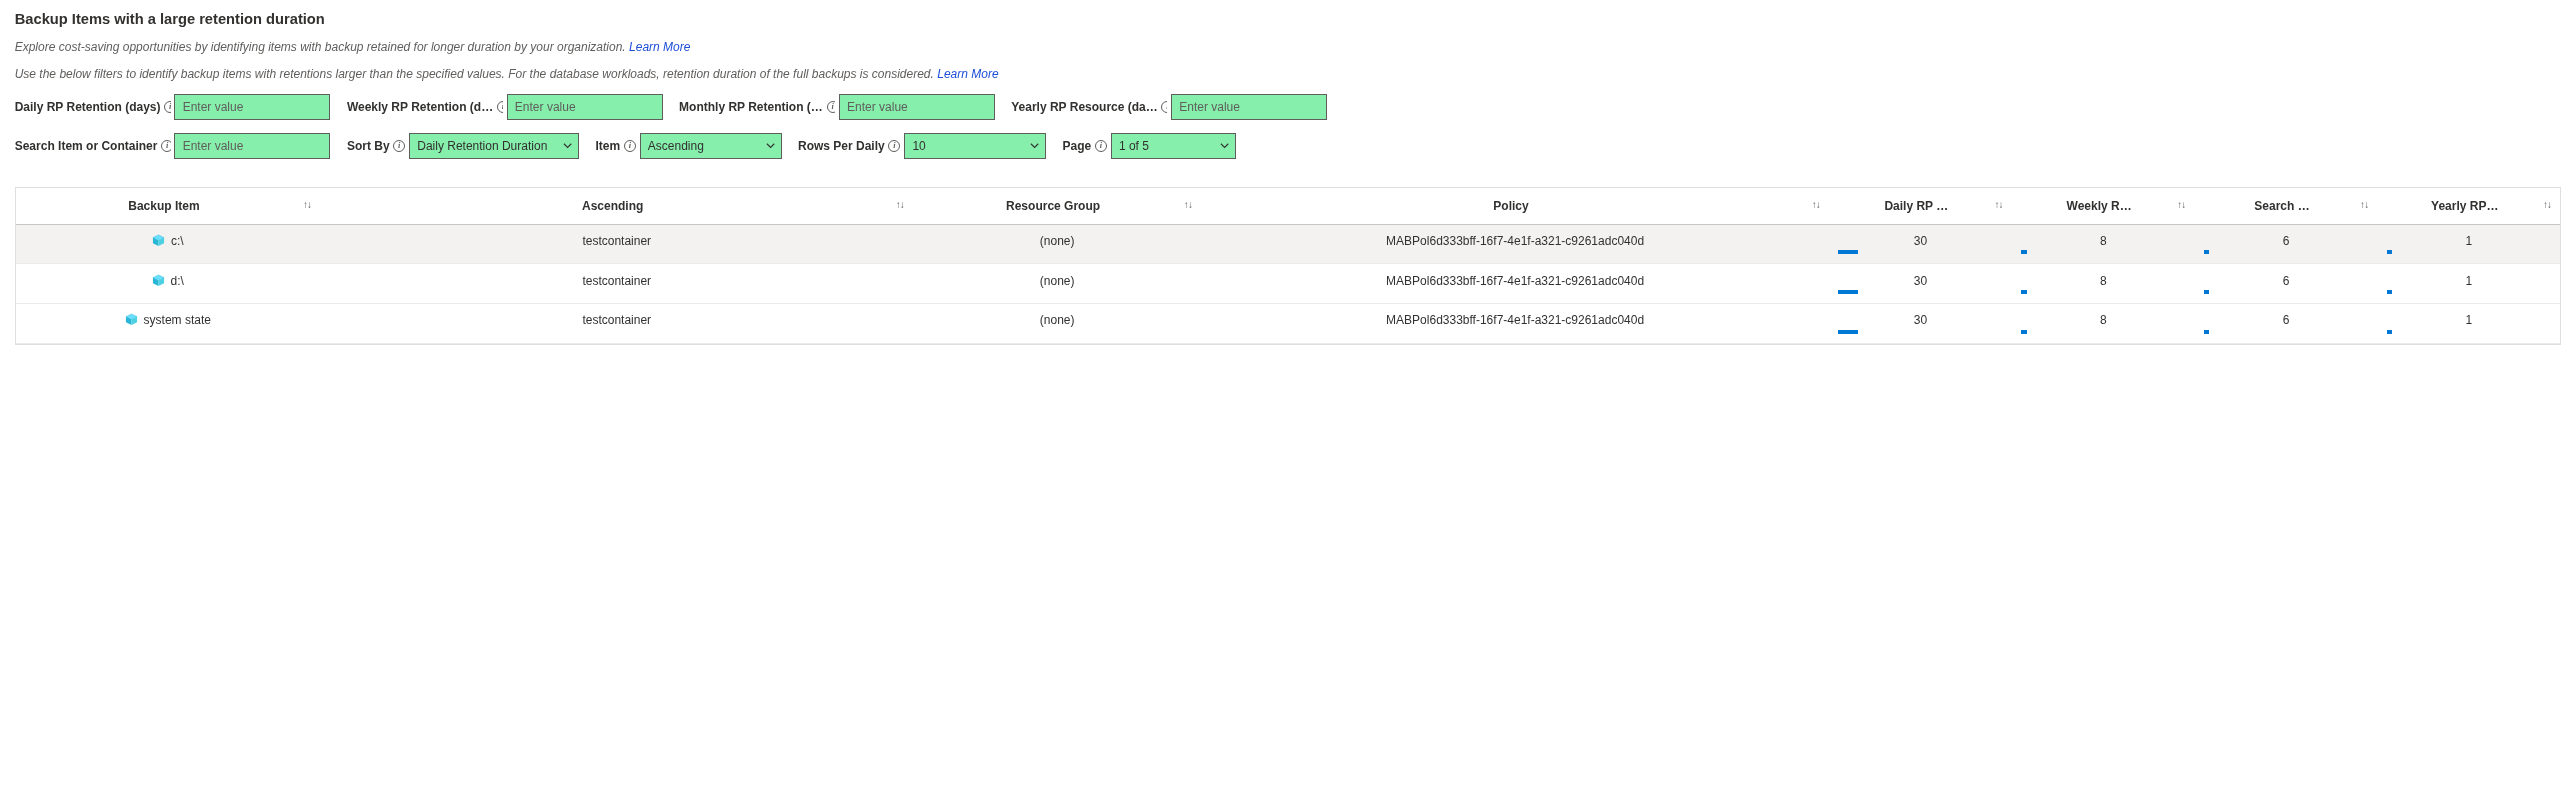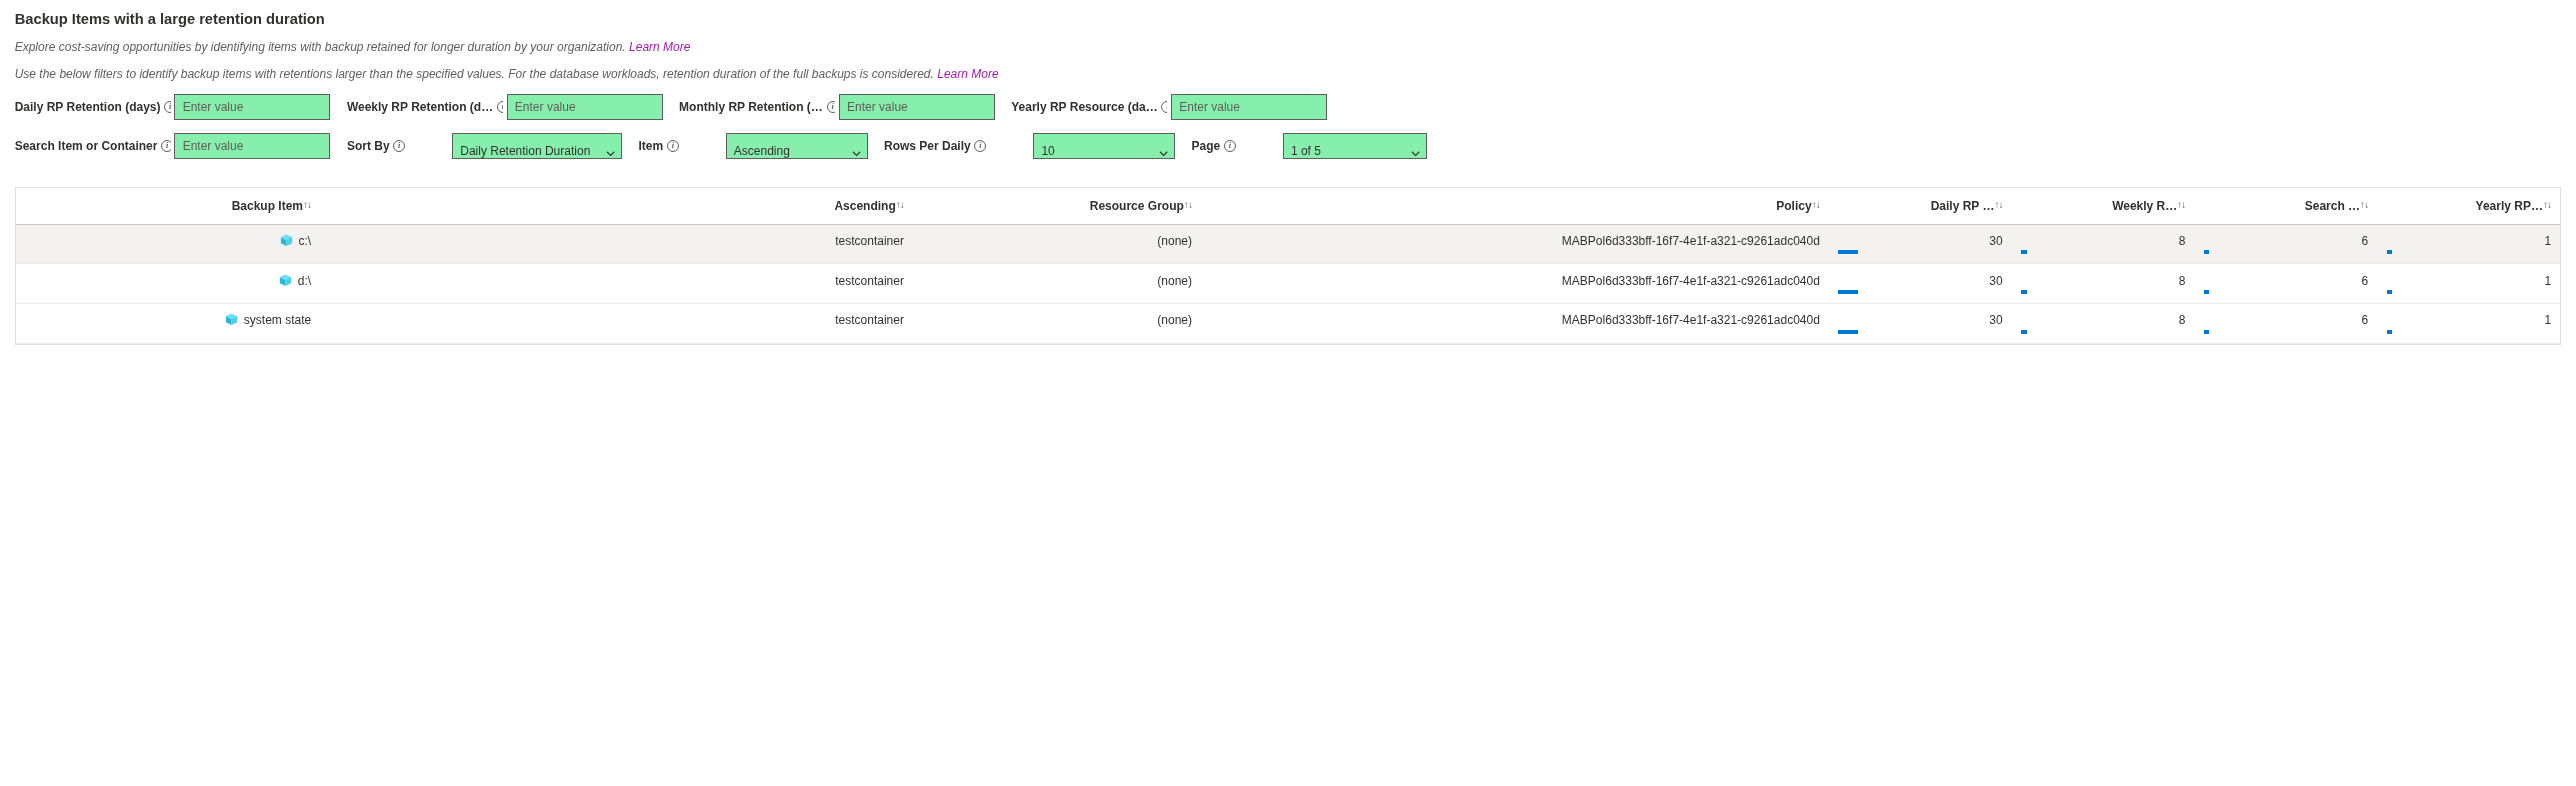--- a/index.html
+++ b/index.html
@@ -15,21 +15,21 @@
     font-size: 14.7px;
     font-weight: 600;
     margin: 0 0 13px 0;
   }
   .desc {
     font-style: italic;
     color: #605e5c;
     margin: 0 0 13px 0;
     font-size: 12px;
   }
-  .link { color: #a21caf; cursor: pointer; text-decoration: none; }
+  .link { color: #1d4ed8; cursor: pointer; text-decoration: none; }
   .filters { display: flex; gap: 16.5px; margin-bottom: 13px; flex-wrap: nowrap; }
   .filter-col { display: flex; flex-direction: row; gap: 3.7px; }
   .filter-label { font-weight: 600; font-size: 12px; display: flex; align-items: center; gap: 3.7px; white-space: nowrap; max-width: 156px; overflow: hidden; text-overflow: ellipsis; }
   .info-icon {
     display: inline-flex;
     align-items: center;
     justify-content: center;
     width: 12px; height: 12px;
     border: 0.9px solid #605e5c;
     border-radius: 50%;
@@ -45,34 +45,33 @@
     width: 156px;
     border: 0.9px solid #605e5c;
     padding: 0 7.3px;
     font-size: 12px;
     font-family: inherit;
     background: #86efac;
   }
   .text-input::placeholder { color: #605e5c; }
   .select {
     display: flex;
-    align-items: flex-end;
+    align-items: center;
     justify-content: space-between;
     cursor: pointer;
     padding-right: 5.5px;
-    margin-left: 43px;
   }
   .chev {
     width: 9.2px; height: 9.2px; flex-shrink: 0;
   }
   .chev svg { display: block; }
   .table-wrap { border: 0.9px solid #e1dfdd; margin-top: 27.5px; }
   table { border-collapse: collapse; width: 100%; table-layout: fixed; }
   th, td {
-    text-align: right;
+    text-align: center;
     padding: 9.2px 9.2px;
     font-size: 12px;
     vertical-align: top;
     overflow: hidden;
     white-space: nowrap;
     text-overflow: ellipsis;
   }
   thead th {
     font-weight: 600;
     border-bottom: 0.9px solid #c8c6c4;
@@ -208,21 +207,21 @@
             <path d="M1 3 L5 7 L9 3" fill="none" stroke="#323130" stroke-width="1.2"></path>
           </svg>
         </span>
     </div>
   </div>
   <div class="filter-col">
     <div class="filter-label">
       <span>Page</span>
       <span class="info-icon">i</span>
     </div>
-    <div class="select" style="width:144px">
+    <div class="select" style="width:125px">
       <span>1 of 5</span>
       <span class="chev">
           <svg viewBox="0 0 10 10">
             <path d="M1 3 L5 7 L9 3" fill="none" stroke="#323130" stroke-width="1.2"></path>
           </svg>
         </span>
     </div>
   </div>
 </div>
 

